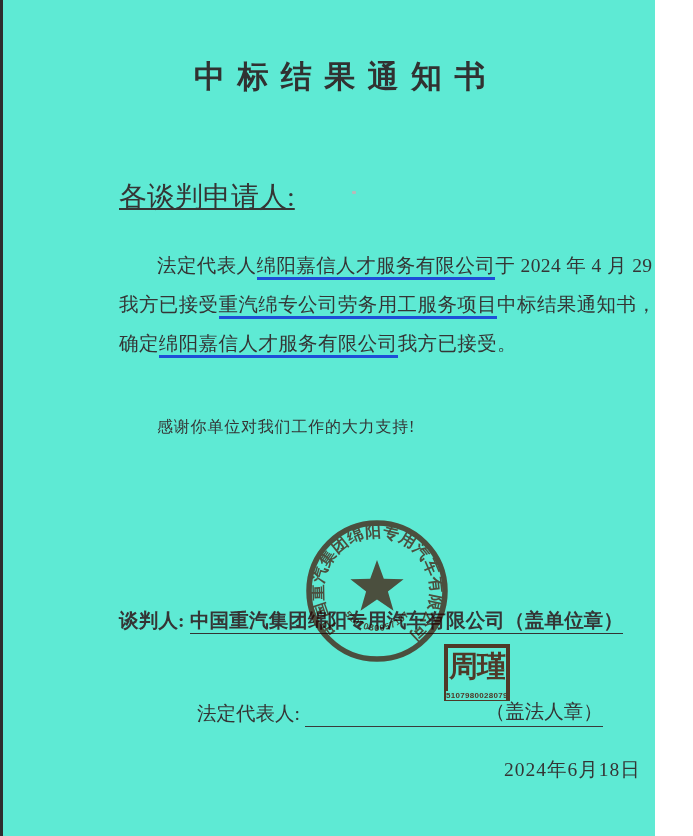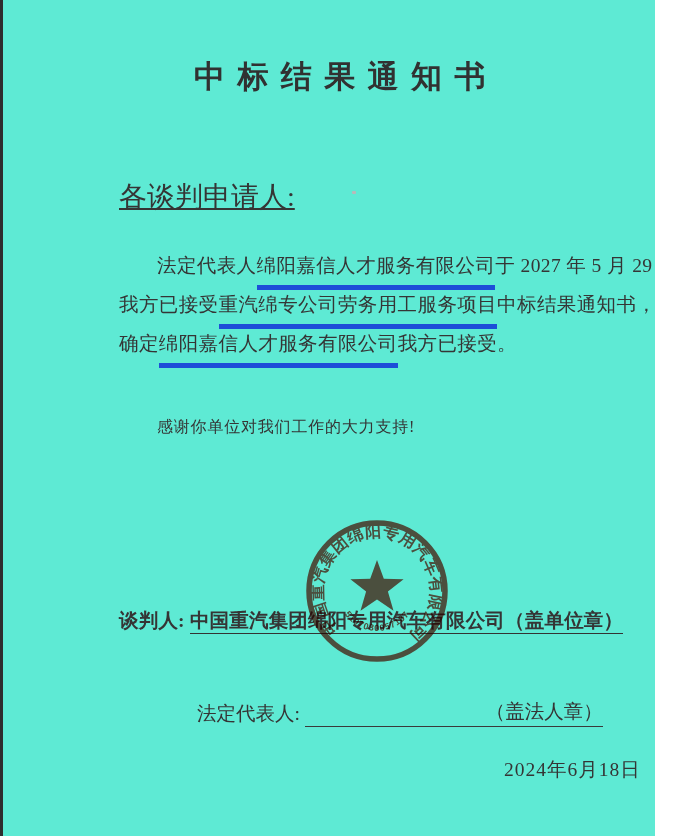--- a/index.html
+++ b/index.html
@@ -11,21 +11,21 @@
   .title{
     position:absolute;left:0;top:56px;width:100%;margin:0;text-align:center;
     font-size:31px;font-weight:bold;color:#313131;letter-spacing:0.40em;padding-left:0.40em;
     transform:translateX(6px);
   }
   .salutation{position:absolute;left:119px;top:178px;font-size:28px;text-decoration:underline;}
   .speck{position:absolute;left:352px;top:191px;width:4px;height:3px;background:#b9b9b9;border-radius:1px;}
   .body-par{position:absolute;left:119px;top:246px;width:512px;font-size:19.5px;line-height:39px;letter-spacing:0.4px;}
   .bline{white-space:nowrap;}
   .bline.indent{text-indent:38px;}
-  .u{border-bottom:5px solid #1d4ed8;padding-bottom:9px;}
+  .u{border-bottom:3px solid #1d4ed8;padding-bottom:1px;}
   .thanks{position:absolute;left:157px;top:417px;font-size:16px;letter-spacing:0.8px;}
   .sign-negotiator{position:absolute;left:119px;top:607px;font-size:19.5px;font-weight:bold;white-space:nowrap;letter-spacing:0.2px;}
   .sign-negotiator .u{border-bottom:1.5px solid #333;padding-bottom:2px;}
   .sign-legal{position:absolute;left:197px;top:666px;font-size:19.5px;white-space:nowrap;}
   .blank-line{
     display:inline-block;width:298px;border-bottom:1.5px solid #3a3a3a;
     text-align:right;vertical-align:bottom;padding-bottom:1px;margin-top:32px;
   }
   .date-line{position:absolute;left:504px;top:756px;font-size:19.5px;letter-spacing:1px;}
   .seal{mix-blend-mode:multiply;opacity:0.92;}
@@ -47,21 +47,21 @@
 <div class="doc">
 
   <div class="scan-edge"></div>
 
   <h1 class="title">中标结果通知书</h1>
 
   <div class="salutation">各谈判申请人:</div>
   <div class="speck"></div>
 
   <div class="body-par">
-      <div class="bline indent"><span>法定代表人</span><span class="u">绵阳嘉信人才服务有限公司</span><span>于 2027 年 5 月 29</span></div>
+      <div class="bline indent"><span>法定代表人</span><span class="u">绵阳嘉信人才服务有限公司</span><span>于 2024 年 4 月 29</span></div>
       <div class="bline"><span>我方已接受</span><span class="u">重汽绵专公司劳务用工服务项目</span><span>中标结果通知书，</span></div>
       <div class="bline"><span>确定</span><span class="u">绵阳嘉信人才服务有限公司</span><span>我方已接受。</span></div>
     </div>
 
   <div class="thanks">感谢你单位对我们工作的大力支持!</div>
 
   <div class="sign-negotiator">
     <span>谈判人:</span>
     <span> </span>
     <span class="u">中国重汽集团绵阳专用汽车有限公司（盖单位章）</span>
@@ -83,14 +83,18 @@
       <path id="arc-bottom" d="M 40.4 95 A 40 40 0 0 0 109.6 95" fill="none"></path>
     </defs>
     <text font-size="16" font-weight="bold" letter-spacing="0.5" font-family="Liberation Serif, DejaVu Serif, serif" fill="#c8473a">
       <textPath href="#arc-top" startOffset="0">中国重汽集团绵阳专用汽车有限公司</textPath>
     </text>
     <text font-size="9" font-weight="bold" letter-spacing="0.8" font-family="Liberation Sans, DejaVu Sans, sans-serif" fill="#c8473a">
       <textPath href="#arc-bottom" startOffset="4">5107030057187</textPath>
     </text>
   </svg>
 
+  <div class="seal square-seal">
+    <div class="name">周瑾</div>
+    <div class="num">5107980028079</div>
+  </div>
 
 </div>
 
 </body></html>

